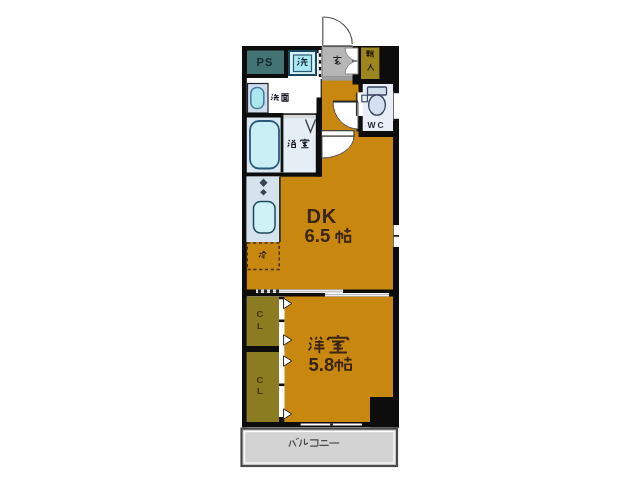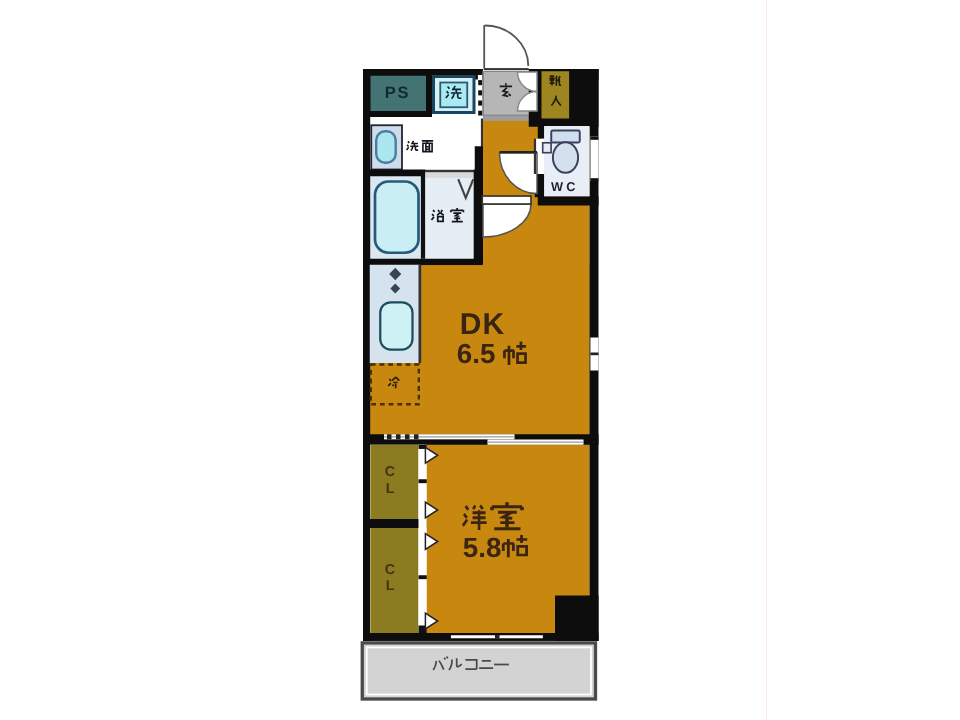--- a/index.html
+++ b/index.html
@@ -1,16 +1,16 @@
 <!DOCTYPE html>
 <html><head>
 <meta charset="utf-8">
 <style>
 html,body{margin:0;padding:0;background:#ffffff;}
-#stage{position:relative;width:511px;height:480px;background:#f9a8d4;overflow:hidden;
+#stage{position:relative;width:511px;height:480px;background:#eab308;overflow:hidden;
 font-family:"Liberation Sans", sans-serif;}
 svg{position:absolute;left:0;top:0;filter:blur(0.38px);}
 </style>
 </head>
 <body>
 <div id="stage">
 <svg width="640" height="480" viewBox="0 0 640 480">
 
 <rect x="0" y="0" width="640" height="480" fill="#ffffff"></rect>
 

